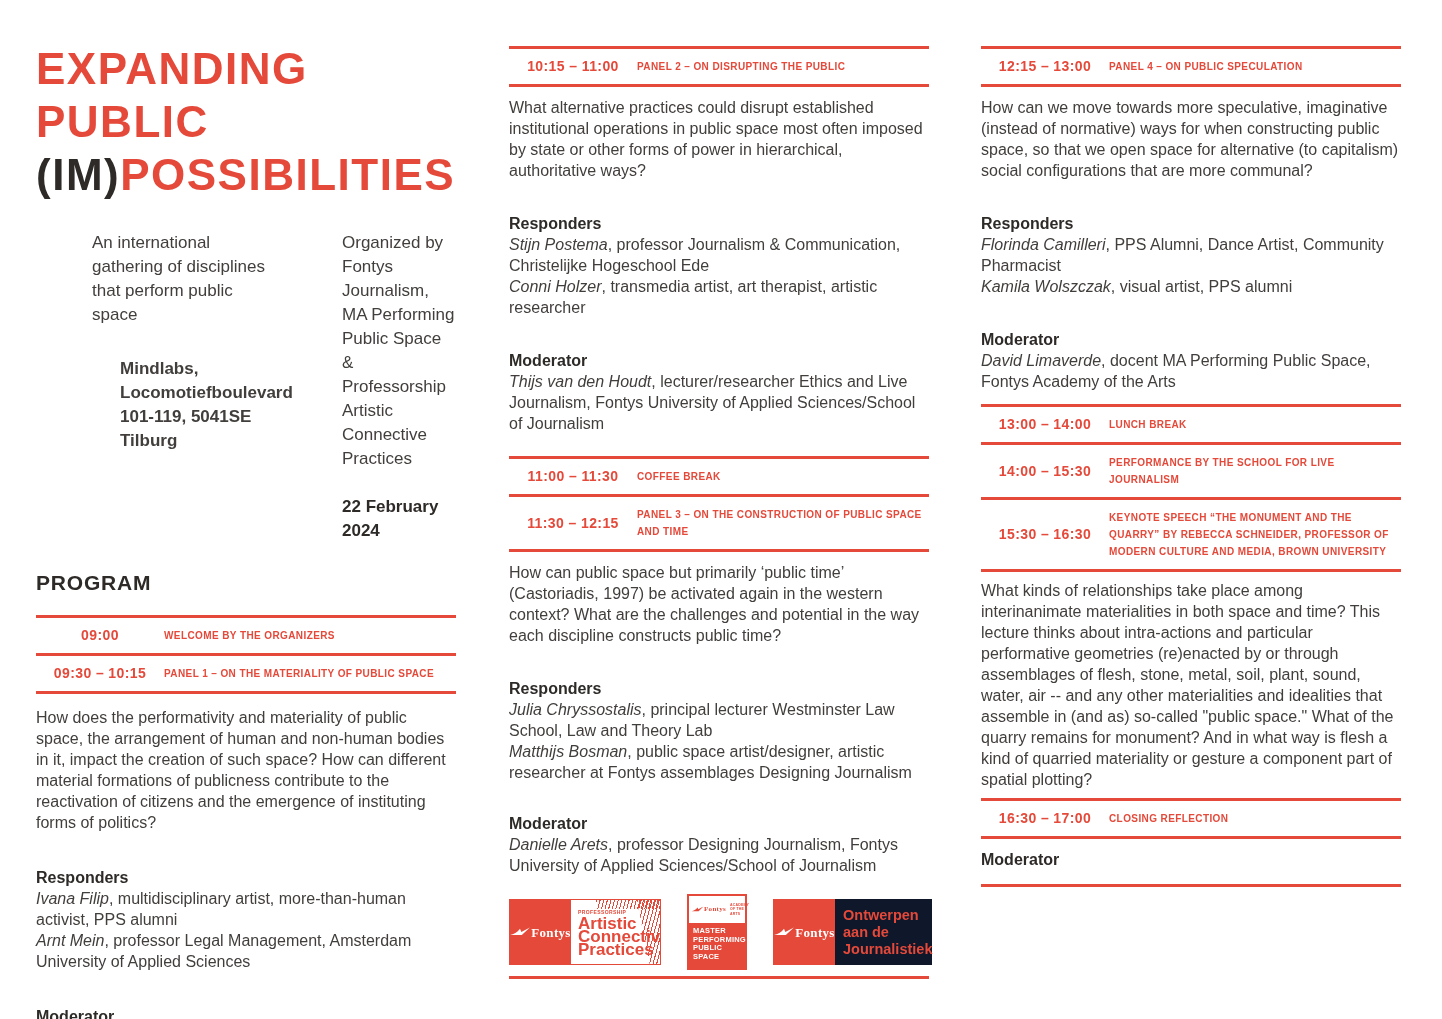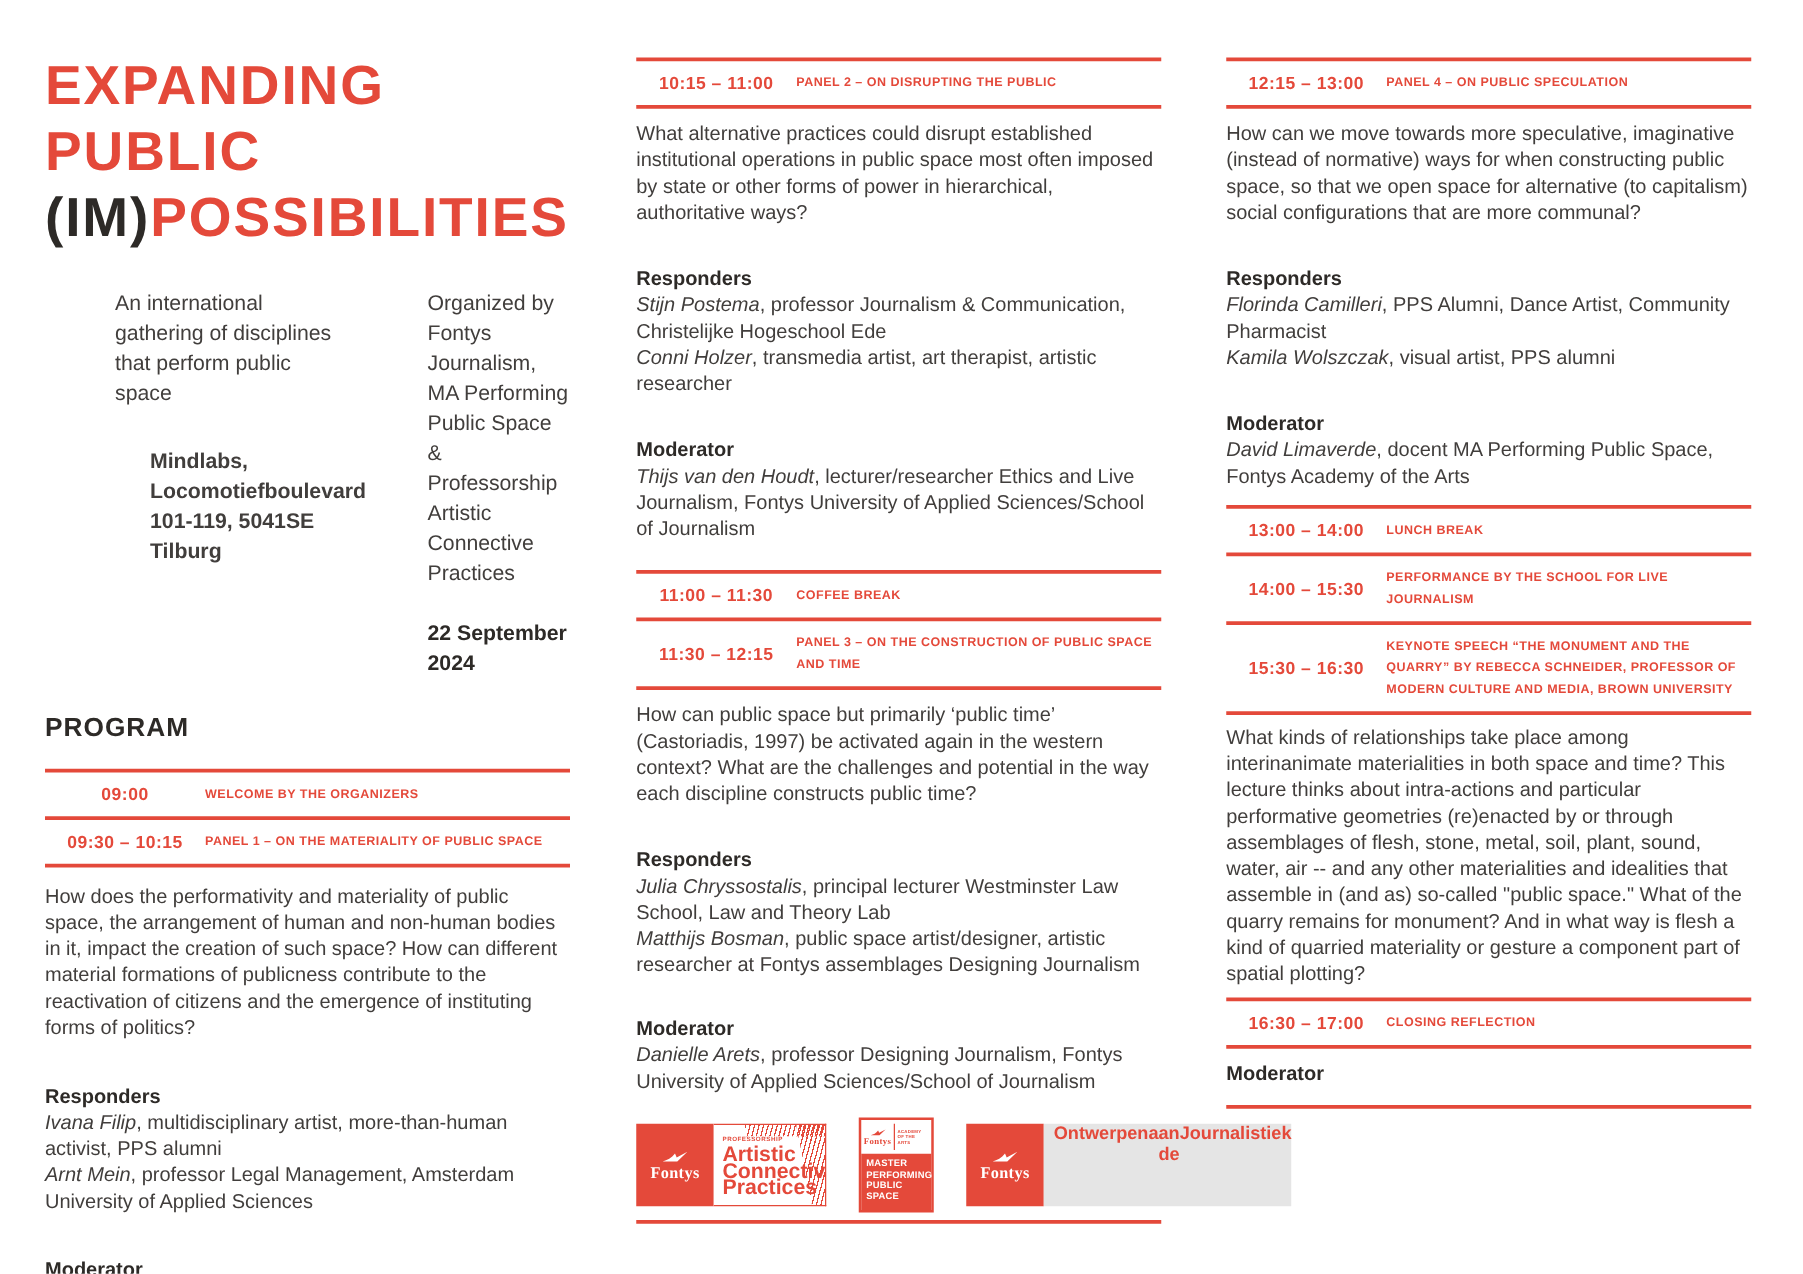--- a/index.html
+++ b/index.html
@@ -66,21 +66,21 @@
   .desc{margin-top:10px;font-size:16px;line-height:21px;color:var(--text);}
   .col-1 .desc{margin-top:13px;}
 
   .people{margin-top:32px;font-size:16px;line-height:21px;}
   .people .plabel{font-weight:700;color:var(--dark);}
   .people .pname{font-style:italic;}
   .redline{border-top:3px solid var(--red);}
 
   
   .logos{display:flex;align-items:center;gap:26px;margin-top:18px;}
-  .fmark{display:flex;flex-direction:column;align-items:center;line-height:1;}
+  .fmark{display:flex;flex-direction:row;align-items:center;line-height:1;}
   .fmark svg{width:22px;height:9px;display:block;margin-bottom:1px;}
   .fmark .fname{font-family:"Liberation Serif", serif;font-weight:700;font-size:13px;letter-spacing:.3px;}
   .redsq{width:62px;flex:0 0 62px;background:var(--red);color:#fff;display:flex;align-items:center;justify-content:center;}
 
   .logo-acp{width:153px;height:66px;display:flex;}
   .acp-side{flex:1;position:relative;background:#fff;border:1px solid var(--red);border-left:none;overflow:hidden;}
   .pat{position:absolute;background:repeating-linear-gradient(105deg,var(--red) 0 1px,transparent 1px 3.5px);}
   .pat-top{top:0;left:28%;right:0;height:9px;}
   .pat-right{top:0;right:0;bottom:0;width:26%;clip-path:polygon(0 0,100% 0,100% 100%,55% 100%);}
   .acp-text{position:absolute;left:7px;top:9px;color:var(--red);}
@@ -90,21 +90,21 @@
   .logo-mpps{width:60px;height:76px;border:2px solid var(--red);display:flex;flex-direction:column;background:#fff;}
   .mpps-top{height:27px;display:flex;align-items:center;padding:0 2px;color:var(--red);}
   .mpps-top .fmark svg{width:13px;height:6px;}
   .mpps-top .fmark .fname{font-size:7px;}
   .mpps-div{width:1px;align-self:stretch;background:var(--red);margin:3px 2px;}
   .mpps-tiny{font-size:3.5px;font-weight:700;line-height:4.5px;letter-spacing:.2px;}
   .mpps-bottom{flex:1;background:var(--red);color:#fff;padding:4px 4px;}
   .mpps-word{font-size:7.5px;font-weight:700;line-height:8.5px;letter-spacing:.2px;}
 
   .logo-oaj{width:156px;height:66px;display:flex;}
-  .oaj-side{flex:1;background:#e5e5e5;display:flex;flex-direction:row;justify-content:center;padding-left:8px;text-align:right;}
+  .oaj-side{flex:1;background:#0f172a;display:flex;flex-direction:column;justify-content:center;padding-left:8px;}
   .oaj-line{color:var(--red);font-size:14.5px;font-weight:700;line-height:17px;}
 
   .col-2 .redline{margin-top:6px;}
   .col-1 .bottom-line{margin-top:16px;}
   .col-3 .bottom-line{margin-top:14px;}
 
   .mt34{margin-top:34px;}
   .mt30{margin-top:30px;}
   .mt22{margin-top:22px;}
   .mt12{margin-top:12px;}
@@ -127,21 +127,21 @@
       <div class="intro-a">
         <p>An international gathering of disciplines that perform public space</p>
         <div class="bold-block venue">
           <div>Mindlabs,</div>
           <div>Locomotiefboulevard</div>
           <div>101-119, 5041SE Tilburg</div>
         </div>
       </div>
       <div class="intro-b">
         <p>Organized by Fontys Journalism, MA Performing Public Space &amp; Professorship Artistic Connective Practices</p>
-        <div class="bold-block date">22 September 2024</div>
+        <div class="bold-block date">22 February 2024</div>
       </div>
     </div>
 
     <h2 class="program-heading">PROGRAM</h2>
 
     <div class="sched">
       <div class="srow">
         <div class="stime">09:00</div>
         <div class="stitle">WELCOME BY THE ORGANIZERS</div>
       </div>

